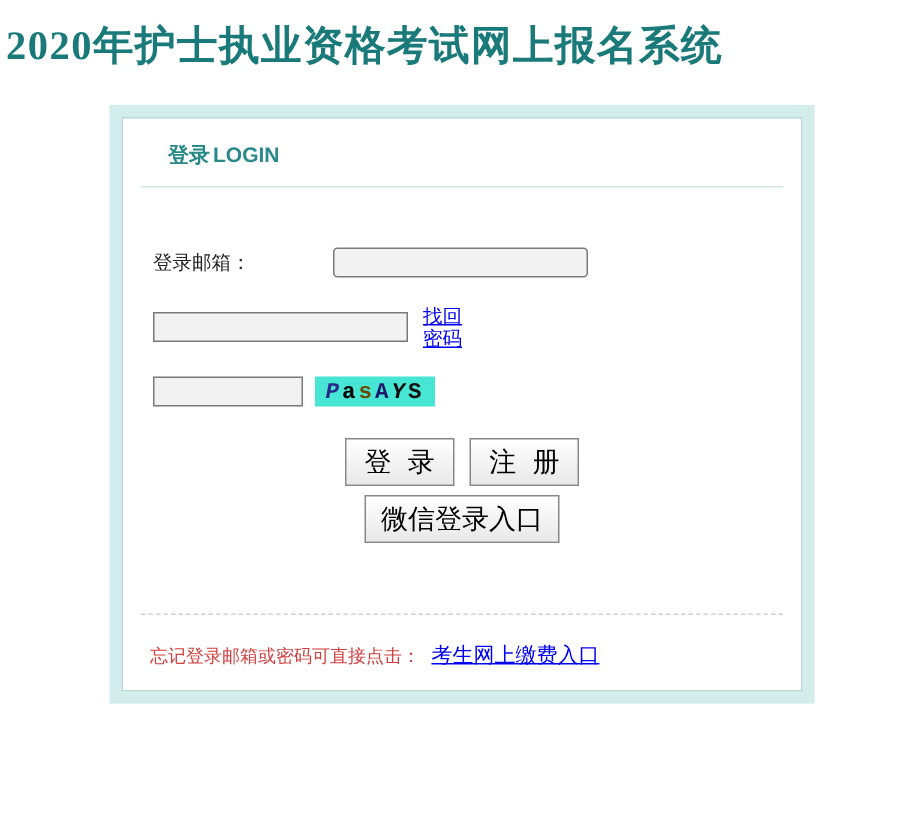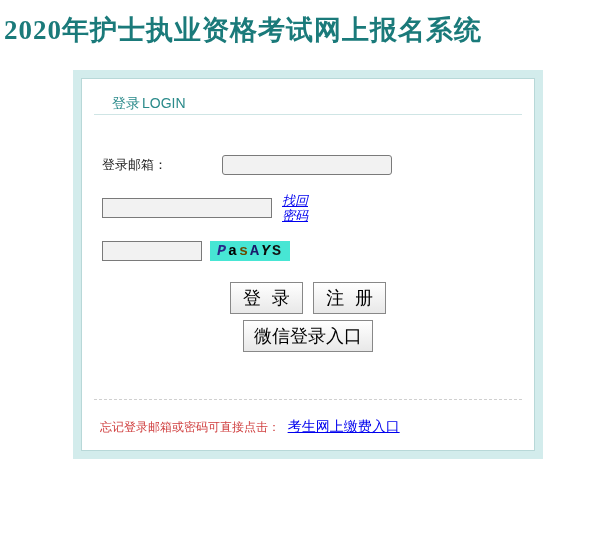--- a/index.html
+++ b/index.html
@@ -29,22 +29,22 @@
       padding: 8px;
     }
     .panel-inner {
       background: #ffffff;
       border: 1px solid #b8d8d8;
       padding: 0;
     }
     .login-header {
       color: #2a8a8a;
       font-size: 14px;
-      font-weight: normal;
-      padding: 16px 18px 1px 18px;
+      font-weight: bold;
+      padding: 16px 18px 11px 18px;
       border-bottom: 1px solid #cfe5e5;
       margin: 0 12px 0 12px;
     }
     .login-header .cn {
       margin-right: 2px;
     }
     .form-area {
       padding: 40px 20px 26px 20px;
     }
     .form-row {
@@ -88,21 +88,20 @@
     }
     .forgot-link {
       color: #0000ee;
       font-size: 13px;
       margin-left: 10px;
       text-decoration: underline;
       cursor: pointer;
       width: 30px;
       line-height: 15px;
       display: inline-block;
-      font-style: italic;
     }
     .captcha-img {
       display: inline-flex;
       align-items: center;
       justify-content: center;
       width: 80px;
       height: 20px;
       margin-left: 8px;
       background: #47e6d4;
       font-family: "Courier New", monospace;

